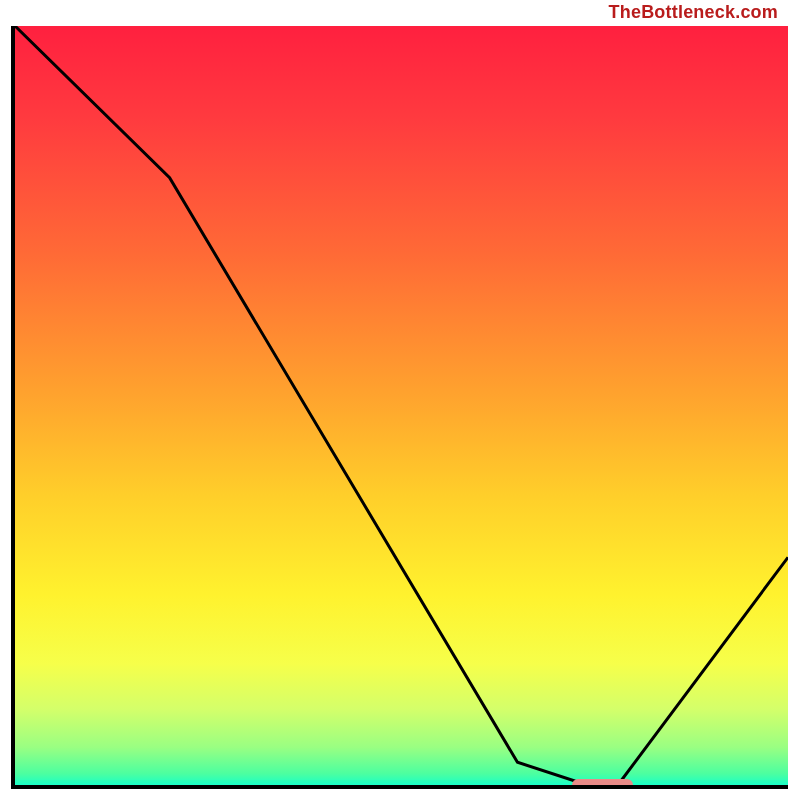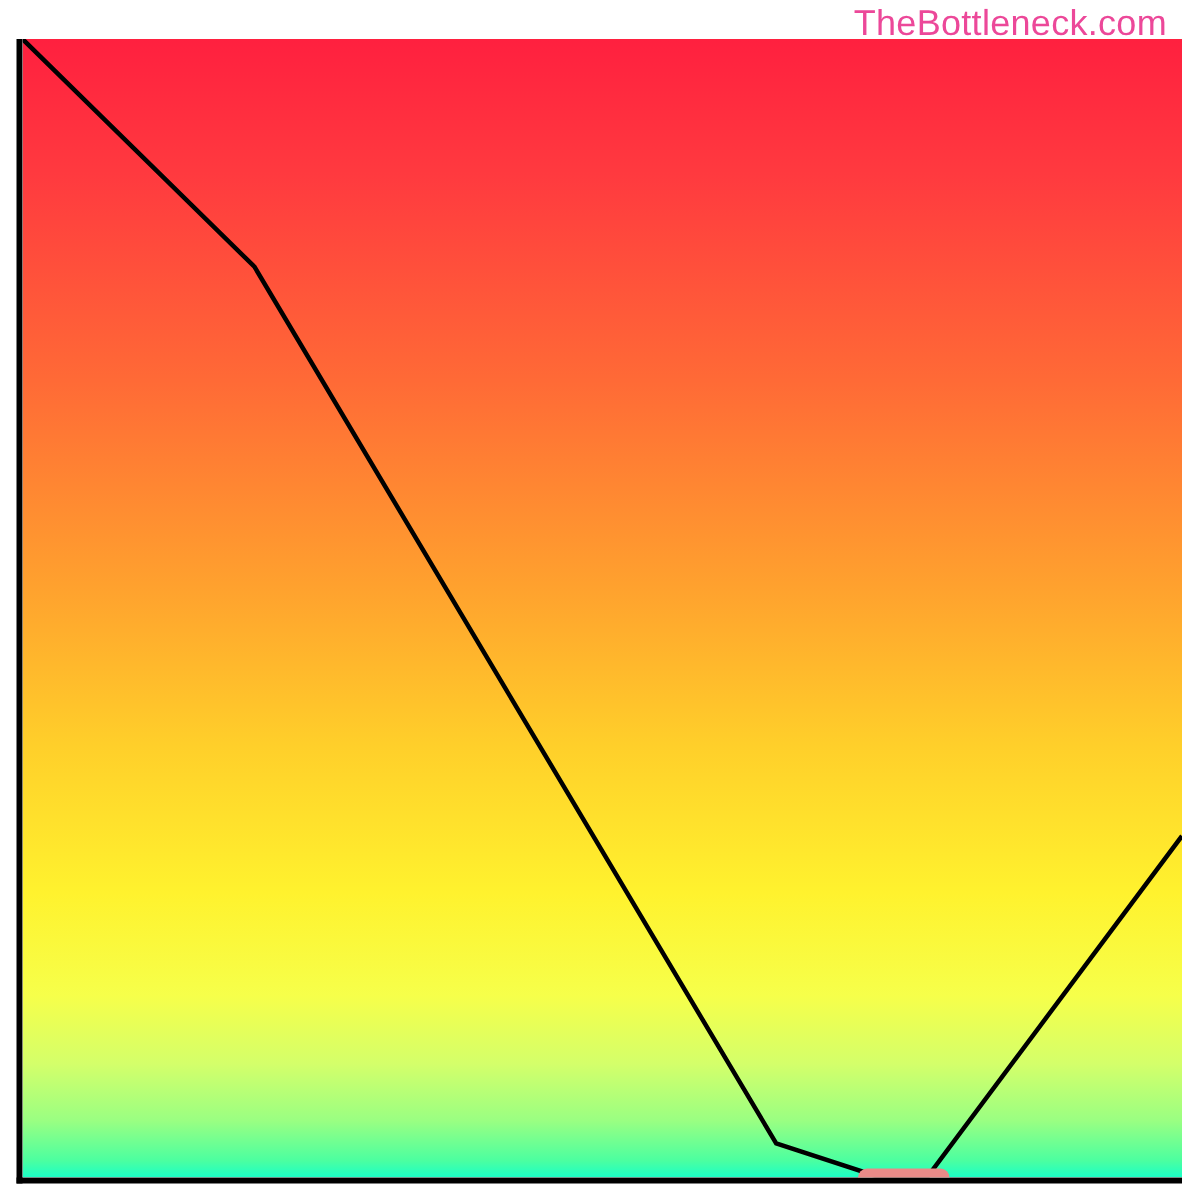--- a/index.html
+++ b/index.html
@@ -8,23 +8,23 @@
     width: 800px;
     height: 800px;
     background: #fff;
     position: relative;
     font-family: Arial, sans-serif;
   }
   .watermark {
     position: absolute;
     top: 2px;
     right: 22px;
-    font-size: 24px;
-    color: #ec4899;
-    font-weight: 400;
+    font-size: 18px;
+    color: #b91c1c;
+    font-weight: 700;
     letter-spacing: 0.2px;
   }
   .plot-outer {
     position: absolute;
     left: 11px;
     top: 26px;
     width: 777px;
     height: 763px;
     border-left: 4px solid #000;
     border-bottom: 4px solid #000;

